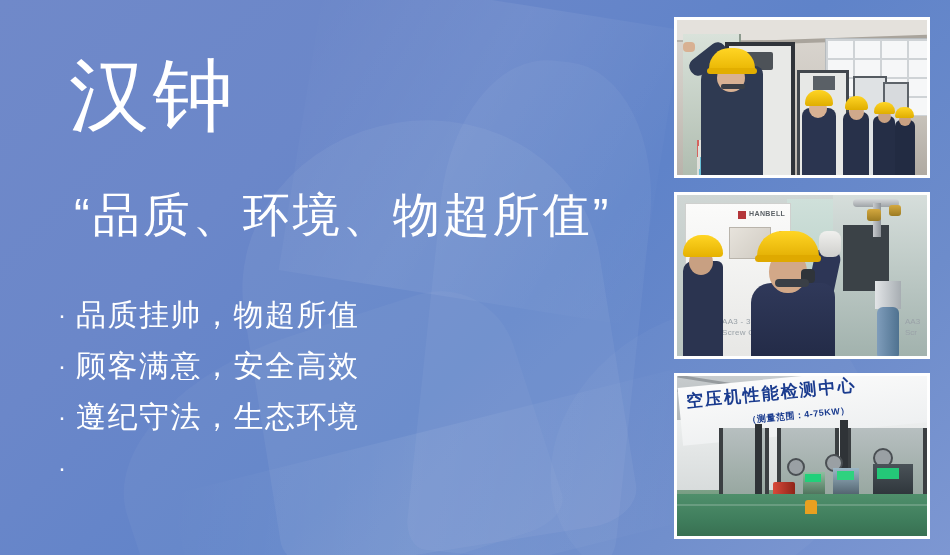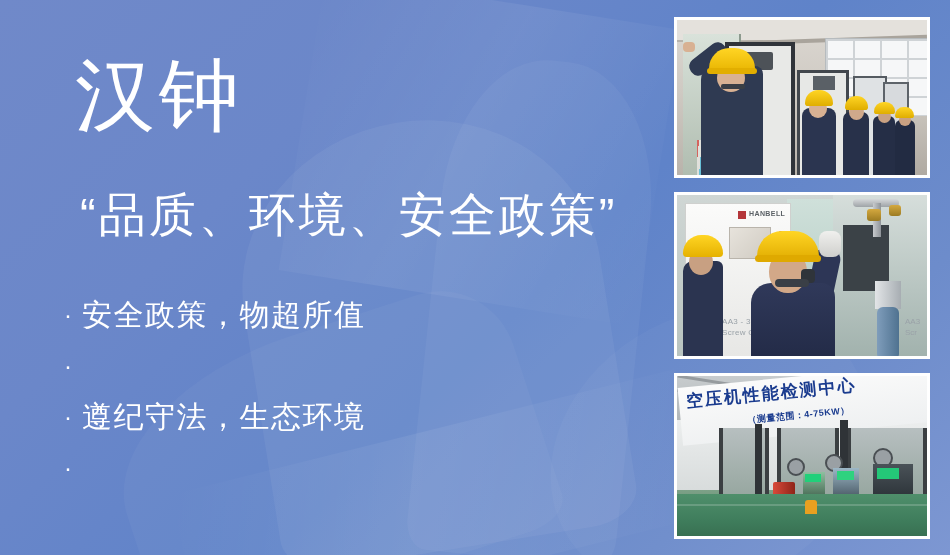--- a/index.html
+++ b/index.html
@@ -58,21 +58,21 @@
     position: absolute;
     pointer-events: none;
     background: linear-gradient(110deg, rgba(255,255,255,0) 0%, rgba(255,255,255,0.07) 45%, rgba(255,255,255,0) 100%);
   }
   .wm-s1 { left: 180px; top: 430px; width: 520px; height: 150px; transform: rotate(-14deg); }
   .wm-s2 { left: 300px; top: 0px;   width: 360px; height: 300px; transform: rotate(9deg); }
 
   
   .left-col {
     position: absolute;
-    left: 14px; top: 0;
+    left: 8px; top: 0;
     width: 660px; height: 555px;
   }
 
   .title {
     position: absolute;
     left: 61px;
     top: 48px;
     font-size: 80px;
     line-height: 96px;
     letter-spacing: 4px;
@@ -253,29 +253,30 @@
   <div class="wm wm-b"></div>
   <div class="wm wm-c"></div>
   <div class="wm wm-d"></div>
   <div class="wm-streak wm-s1"></div>
   <div class="wm-streak wm-s2"></div>
 
   <div class="left-col">
 
     <div class="title">汉钟</div>
 
-    <div class="subtitle">“品质、环境、安全政策”</div>
+    <div class="subtitle">“品质、环境、物超所值”</div>
 
     <ul class="bullets">
       <li class="bullet-row">
         <span class="bullet-dot">·</span>
-        <span class="bullet-text">安全政策，物超所值</span>
+        <span class="bullet-text">品质挂帅，物超所值</span>
       </li>
       <li class="bullet-row">
         <span class="bullet-dot">·</span>
+        <span class="bullet-text">顾客满意，安全高效</span>
       </li>
       <li class="bullet-row">
         <span class="bullet-dot">·</span>
         <span class="bullet-text">遵纪守法，生态环境</span>
       </li>
       <li class="bullet-row">
         <span class="bullet-dot">·</span>
       </li>
     </ul>
   </div>

